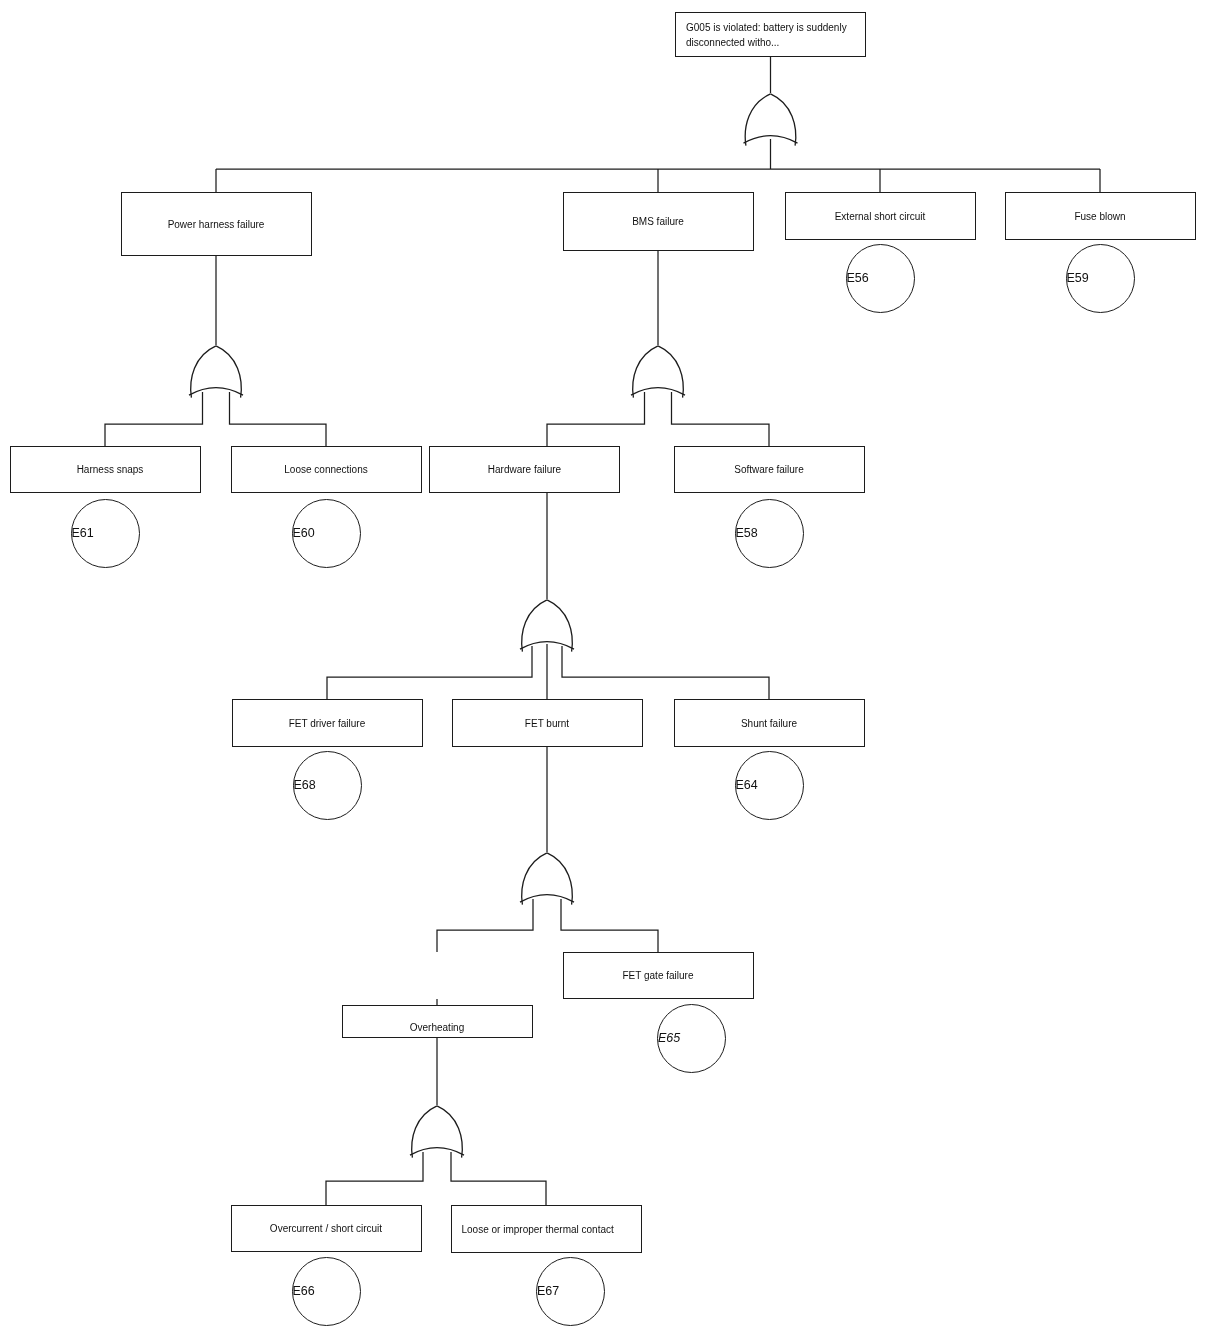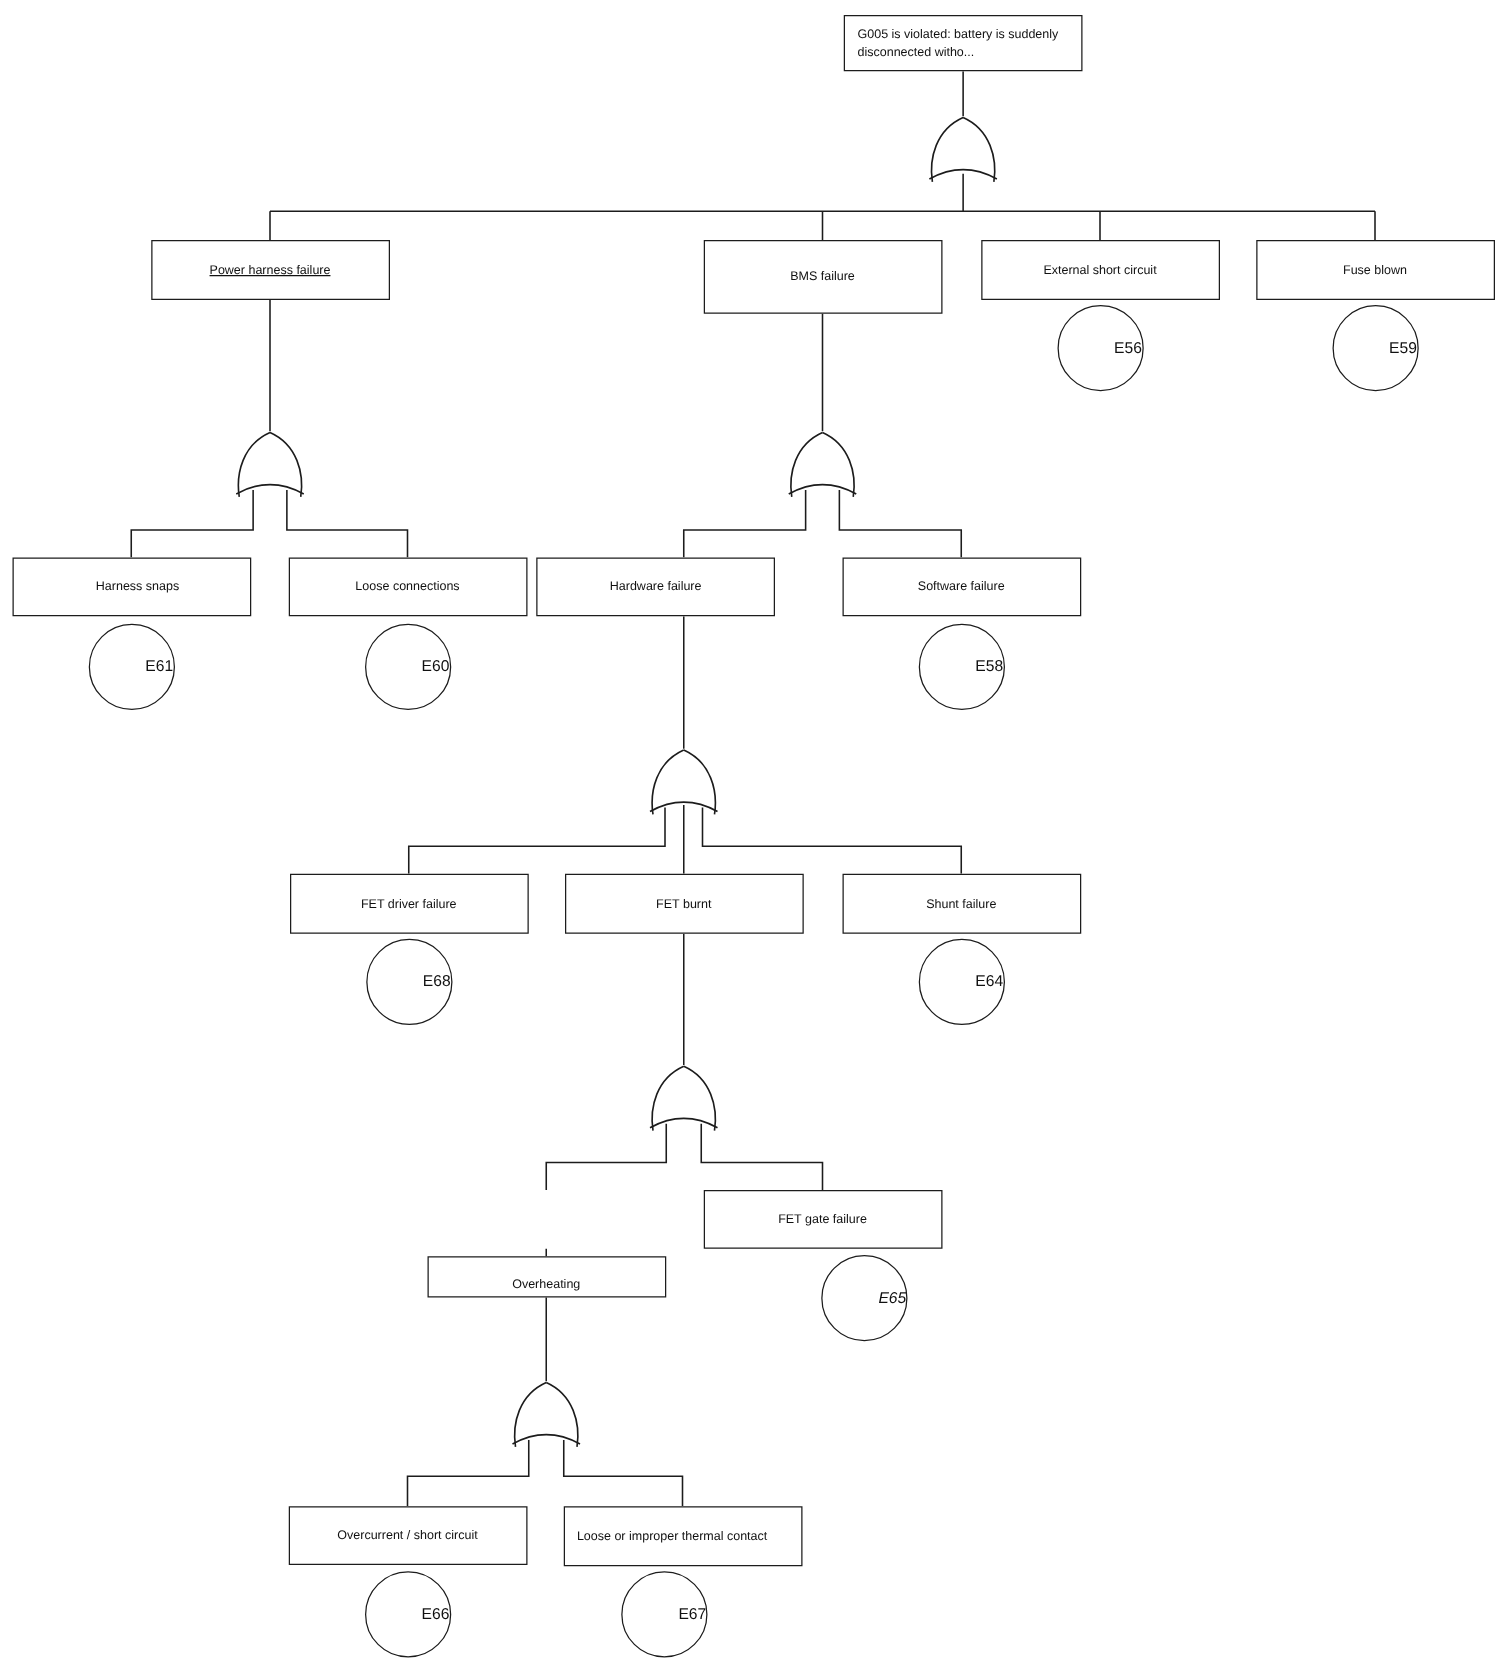--- a/index.html
+++ b/index.html
@@ -30,21 +30,21 @@
     justify-content: flex-start;
     text-align: left;
   }
   .basic-event {
     position: absolute;
     border: 1.3px solid #1c1c1c;
     border-radius: 50%;
     background: #ffffff;
     display: flex;
     align-items: center;
-    justify-content: flex-end;
+    justify-content: flex-start;
     font-size: 12.5px;
     color: #111111;
   }
 </style>
 </head>
 <body>
 
 <div class="canvas">
   <svg class="layer" width="1206" height="1338" viewBox="0 0 1206 1338">
       <polyline points="770.5,57 770.5,93" fill="none" stroke="#1c1c1c" stroke-width="1.25"></polyline>
@@ -98,21 +98,21 @@
       <g transform="translate(410,1105) scale(0.9642857142857143)">
         <path d="M 0 52 Q 28 36.5 56 52" fill="none" stroke="#1c1c1c" stroke-width="1.348"></path>
         <path d="M 2.5 54.5 C -0.5 35 5.5 11 28 1" fill="none" stroke="#1c1c1c" stroke-width="1.348"></path>
         <path d="M 53.5 54.5 C 56.5 35 50.5 11 28 1" fill="none" stroke="#1c1c1c" stroke-width="1.348"></path>
       </g>
     </svg>
   <div class="layer">
       <div class="event-box align-left" style="left: 675px; top: 12px; width: 191px; height: 45px;">
         <span>G005 is violated: battery is suddenly disconnected witho...</span>
       </div>
-      <div class="event-box" style="left: 120.5px; top: 192px; width: 191px; height: 48px; text-decoration: underline;">
+      <div class="event-box" style="left: 120.5px; top: 192px; width: 191px; height: 64px;">
         <span>Power harness failure</span>
       </div>
       <div class="event-box" style="left: 562.5px; top: 192px; width: 191px; height: 59px;">
         <span>BMS failure</span>
       </div>
       <div class="event-box" style="left: 784.5px; top: 192px; width: 191px; height: 48px;">
         <span>External short circuit</span>
       </div>
       <div class="event-box" style="left: 1004.5px; top: 192px; width: 191px; height: 48px;">
         <span>Fuse blown</span>
@@ -170,17 +170,17 @@
       </div>
       <div class="basic-event" style="left: 734.5px; top: 750.5px; width: 69px; height: 69px;">
         <span>E64</span>
       </div>
       <div class="basic-event" style="left: 657px; top: 1003.5px; width: 69px; height: 69px; font-style: italic;">
         <span>E65</span>
       </div>
       <div class="basic-event" style="left: 291.5px; top: 1256.5px; width: 69px; height: 69px;">
         <span>E66</span>
       </div>
-      <div class="basic-event" style="left: 497px; top: 1256.5px; width: 69px; height: 69px;">
+      <div class="basic-event" style="left: 536px; top: 1256.5px; width: 69px; height: 69px;">
         <span>E67</span>
       </div>
     </div>
 </div>
 
 </body></html>

